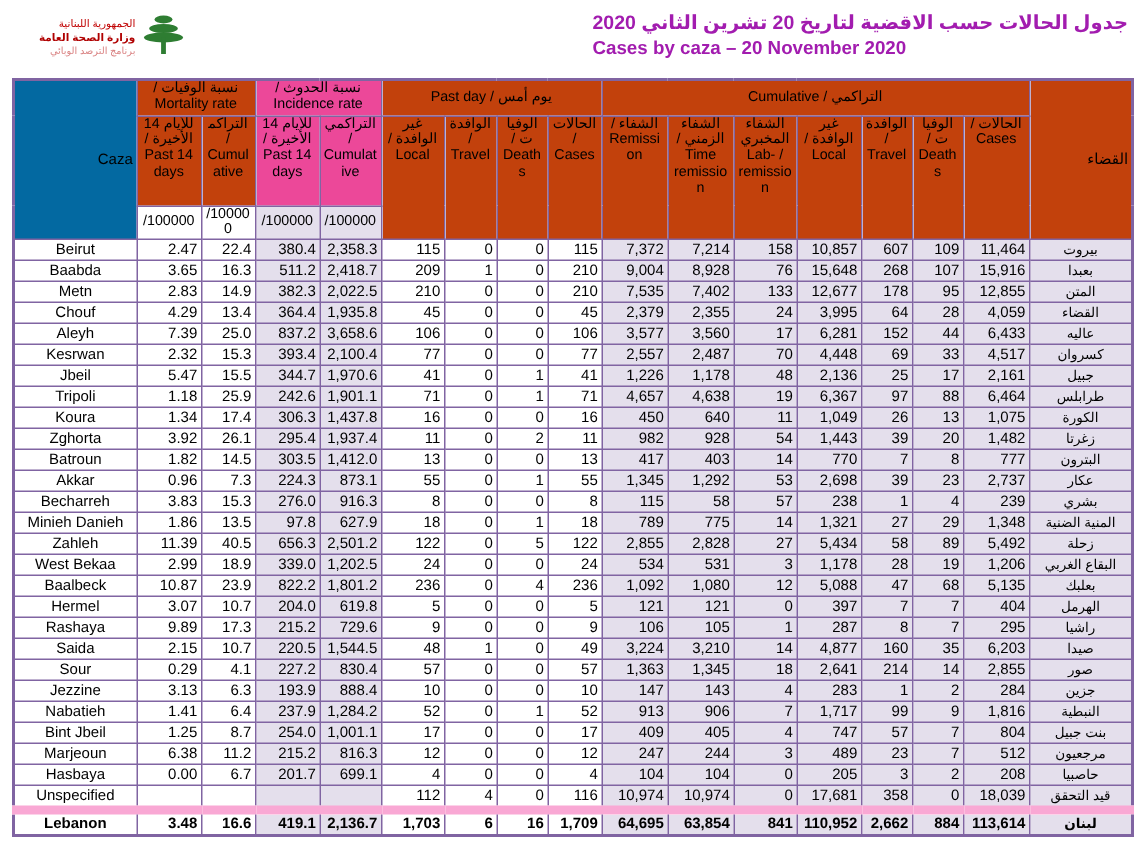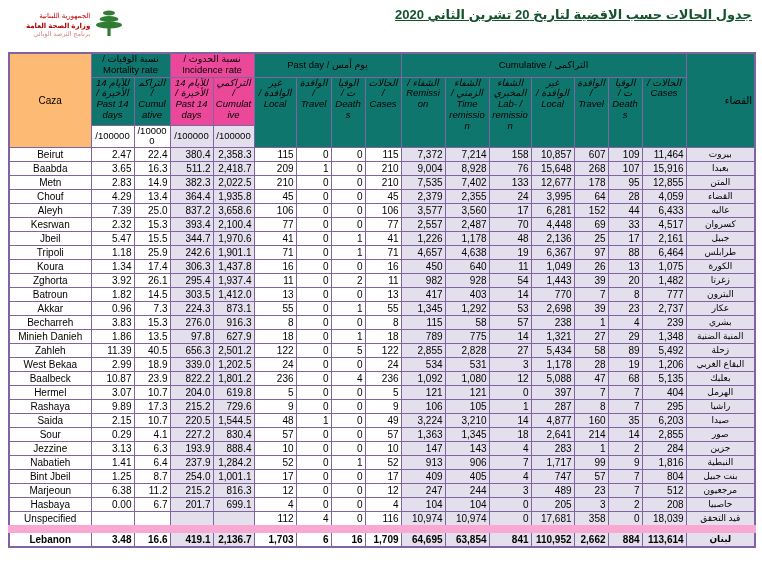--- a/index.html
+++ b/index.html
@@ -11,56 +11,56 @@
   .page-header{
     display:flex;justify-content:space-between;align-items:flex-start;
     padding:7px 10px 3px 26px;height:46px;box-sizing:border-box;
   }
   .logo{display:flex;align-items:center;gap:5px;}
   .logo-text{text-align:right;line-height:1.35;}
   .lt1{color:#C00000;font-size:7px;}
   .lt2{color:#B00000;font-size:7px;font-weight:bold;}
   .lt3{color:#D98080;font-size:6.5px;}
   .cedar{display:inline-block;}
-  .title{text-align:left;color:#14532d;font-weight:bold;text-decoration:underline;}
+  .title{text-align:left;color:#a21caf;font-weight:bold;}
   .title-ar{font-size:13px;line-height:1.3;}
   .title-en{font-size:12.5px;line-height:1.3;}
 
   table.cases{
     border-collapse:collapse;table-layout:fixed;
     width:746px;margin-left:8px;margin-top:6px;
     border:2px solid #8064A2;
   }
   table.cases th, table.cases td{
     border:1px solid #8064A2;
     padding:0 2px;box-sizing:border-box;
   }
   thead th{
     font-weight:normal;font-size:9.5px;line-height:1.15;
     white-space:normal;overflow:hidden;overflow-wrap:break-word;
-    background:#0f766e;text-align:center;
+    background:#c2410c;text-align:center;
   }
   thead tr.group-row th{height:24px;vertical-align:middle;}
-  thead tr.sub-row th{height:48px;vertical-align:top;font-style:italic;}
+  thead tr.sub-row th{height:60px;vertical-align:top;}
   thead tr.per-row th{height:14px;vertical-align:middle;}
   th.hdr-dark{background:#ec4899;}
   th.hdr-white{background:#ffffff;}
   th.hdr-lav{background:#E4DFEC;}
-  th.caza-head{background:#fdba74;text-align:center;vertical-align:top;font-size:10px;margin-top:24px;}
+  th.caza-head{background:#0369a1;text-align:right;vertical-align:top;font-size:10px;margin-top:24px;}
   th.qada-head{vertical-align:top;text-align:right;font-size:10px;}
 
   tbody td{
     height:13px;font-size:10px;line-height:13px;
     white-space:nowrap;overflow:hidden;background:#ffffff;
   }
   tbody td.name{text-align:center;}
   tbody td.num{text-align:right;}
   tbody td.lav{background:#E4DFEC;}
   tbody td.ar{text-align:center;font-size:9px;}
-  tbody tr.total td{font-weight:bold;border-top:8px solid #f9a8d4;}
+  tbody tr.total td{font-weight:bold;border-top:6px solid #f9a8d4;}
 </style>
 </head>
 <body>
 
 <div class="page">
 
   <div class="page-header">
     <div class="logo">
       <div class="logo-text" dir="rtl">
         <div class="lt1">الجمهورية اللبنانية</div>
@@ -73,20 +73,21 @@
             <ellipse cx="14" cy="6" rx="6" ry="2.6"></ellipse>
             <ellipse cx="14" cy="12" rx="9.5" ry="3"></ellipse>
             <ellipse cx="14" cy="18" rx="13" ry="3.4"></ellipse>
             <rect x="12.4" y="18" width="3.2" height="11"></rect>
           </g>
         </svg>
       </span>
     </div>
     <div class="title">
       <div class="title-ar" dir="rtl">جدول الحالات حسب الاقضية لتاريخ 20 تشرين الثاني 2020</div>
+      <div class="title-en">Cases by caza – 20 November 2020</div>
     </div>
   </div>
 
   <table class="cases">
     <colgroup>
       <col style="width:82px">
         <col style="width:43px">
         <col style="width:36px">
       <col style="width:43px">
         <col style="width:41px">

